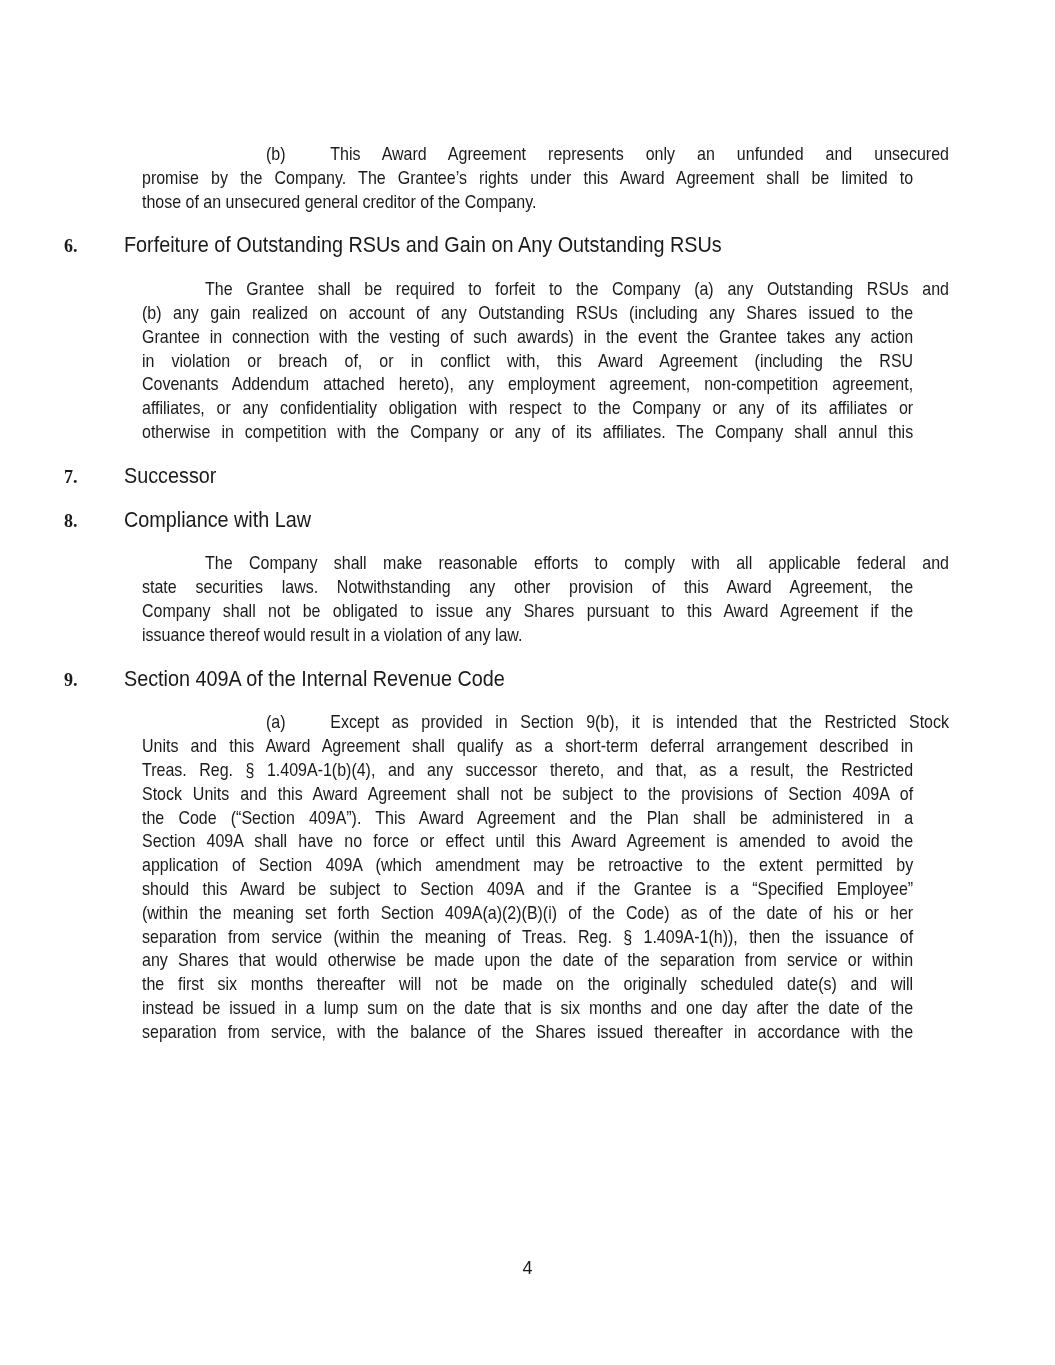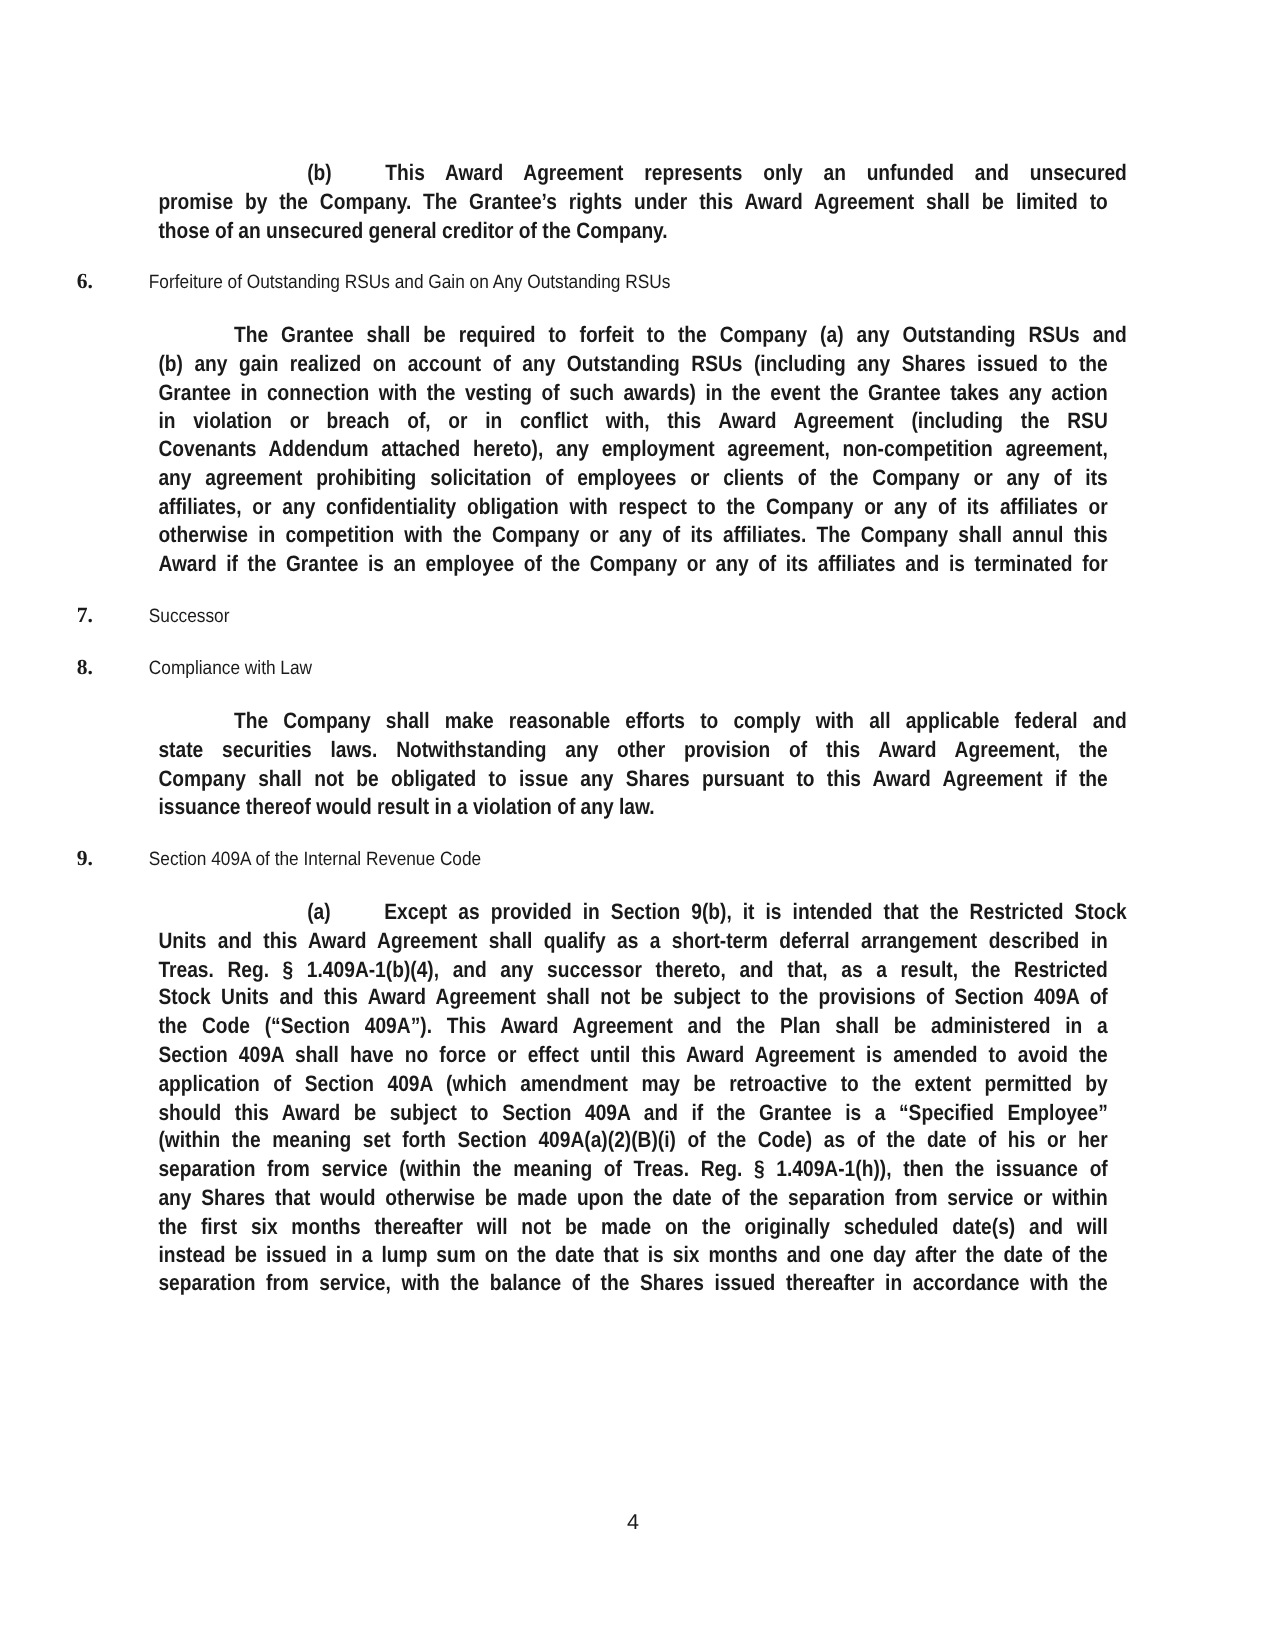--- a/index.html
+++ b/index.html
@@ -12,30 +12,30 @@
     line-height: 23.8px;
   }
   .line {
     display: block; white-space: nowrap; text-align: justify; text-align-last: justify;
     transform-origin: left top;
     height: 23.8px;
     overflow: visible;
   }
   .line.last { text-align-last: left; }
   .cond { display: inline-block; transform: scaleX(0.86); transform-origin: left top; width: 116.3%; }
-  .para { margin: 8px; font-weight: bold; }
+  .para { margin: 18px; }
   .gap-after { margin-bottom: 20px; }
   .heading {
     display: flex; align-items: baseline; height: 23.8px; margin-bottom: 20px;
   }
   .heading .num {
     font-family: "Liberation Serif", serif; font-weight: bold; font-size: 18px;
     width: 124px; padding-left: 64px; box-sizing: border-box;
   }
-  .heading .title { font-size: 16px; }
+  .heading .title { font-size: 22px; }
   .heading .title span { display: inline-block; transform: scaleX(0.9); transform-origin: left center; white-space: nowrap; }
   .page-number {
     position: absolute; left: 0; width: 1055px; top: 1258px; text-align: center;
     font-family: "Liberation Sans", sans-serif; font-size: 18px; color: #1a1a1a;
   }
 </style>
 </head>
 <body>
 
 <div class="page">
@@ -50,24 +50,22 @@
     <span class="num">6.</span>
     <span class="title"><span>Forfeiture of Outstanding RSUs and Gain on Any Outstanding RSUs</span></span>
   </div>
 
   <div class="para gap-after">
     <span class="line" style="padding-left:63px;"><span class="cond" style="width: calc(865.116px); text-align: justify; text-align-last: justify; white-space: nowrap;">The Grantee shall be required to forfeit to the Company (a) any Outstanding RSUs and</span></span>
     <span class="line"><span class="cond" style="text-align: justify; text-align-last: justify; white-space: nowrap;">(b) any gain realized on account of any Outstanding RSUs (including any Shares issued to the</span></span>
     <span class="line"><span class="cond" style="text-align: justify; text-align-last: justify; white-space: nowrap;">Grantee in connection with the vesting of such awards) in the event the Grantee takes any action</span></span>
     <span class="line"><span class="cond" style="text-align: justify; text-align-last: justify; white-space: nowrap;">in violation or breach of, or in conflict with, this Award Agreement (including the RSU</span></span>
     <span class="line"><span class="cond" style="text-align: justify; text-align-last: justify; white-space: nowrap;">Covenants Addendum attached hereto), any employment agreement, non-competition agreement,</span></span>
-    <span class="line"><span class="cond" style="text-align: justify; text-align-last: justify; white-space: nowrap;">any agreement prohibiting solicitation of employees or clients of the Company or any of its</span></span>
     <span class="line"><span class="cond" style="text-align: justify; text-align-last: justify; white-space: nowrap;">affiliates, or any confidentiality obligation with respect to the Company or any of its affiliates or</span></span>
     <span class="line"><span class="cond" style="text-align: justify; text-align-last: justify; white-space: nowrap;">otherwise in competition with the Company or any of its affiliates. The Company shall annul this</span></span>
-    <span class="line"><span class="cond" style="text-align: justify; text-align-last: justify; white-space: nowrap;">Award if the Grantee is an employee of the Company or any of its affiliates and is terminated for</span></span>
   </div>
 
   <div class="heading" style="margin-left:-124px;">
     <span class="num">7.</span>
     <span class="title"><span>Successor</span></span>
   </div>
 
 
   <div class="heading" style="margin-left:-124px;">
     <span class="num">8.</span>

